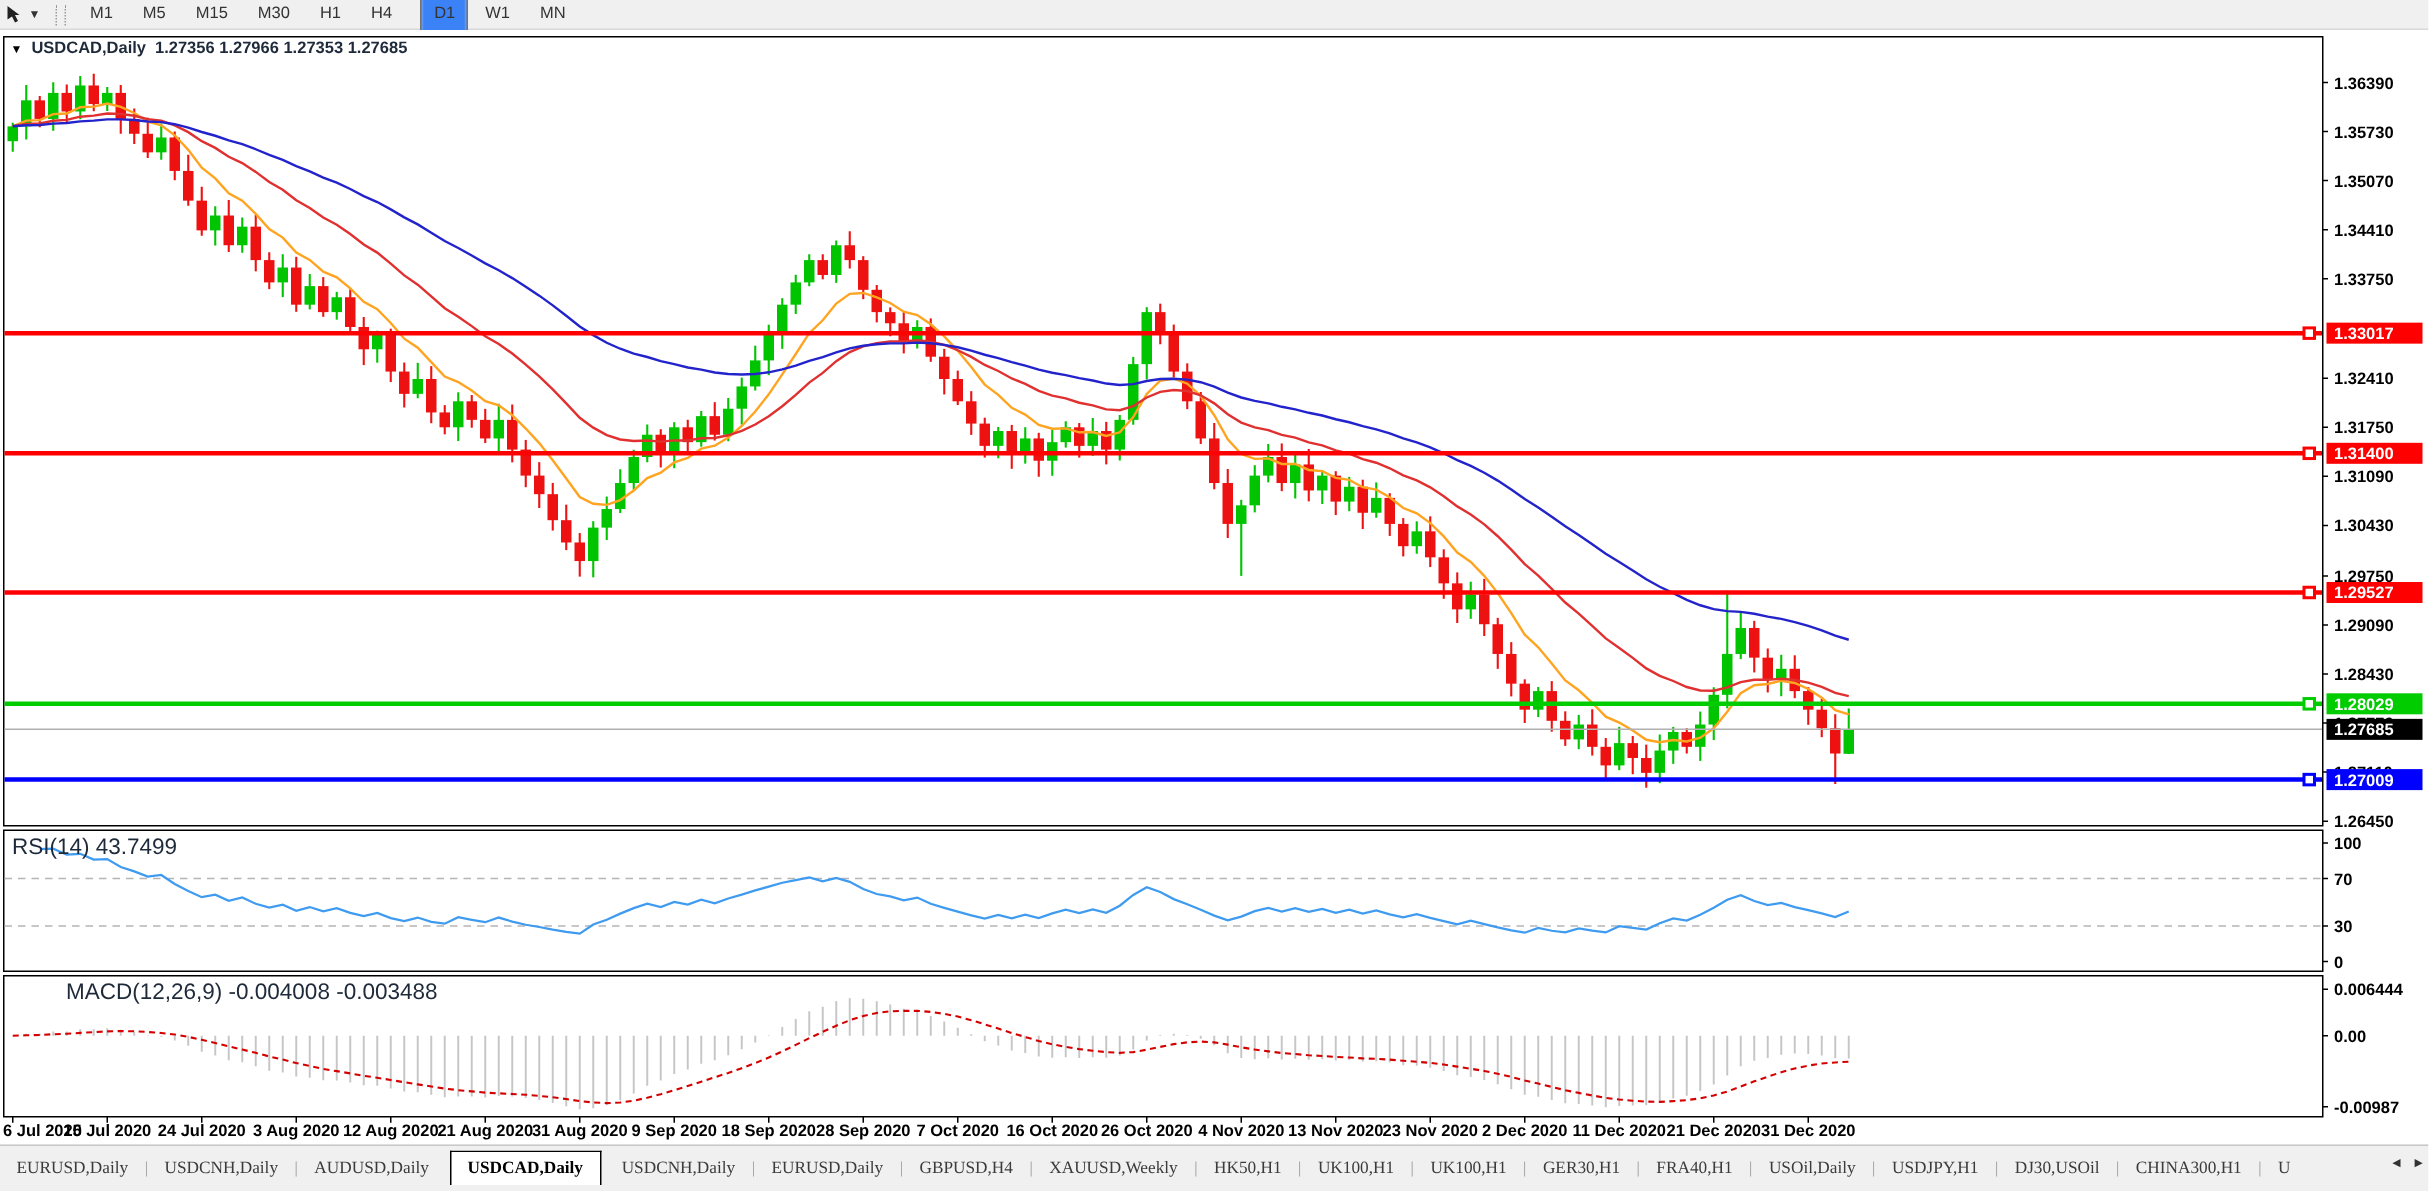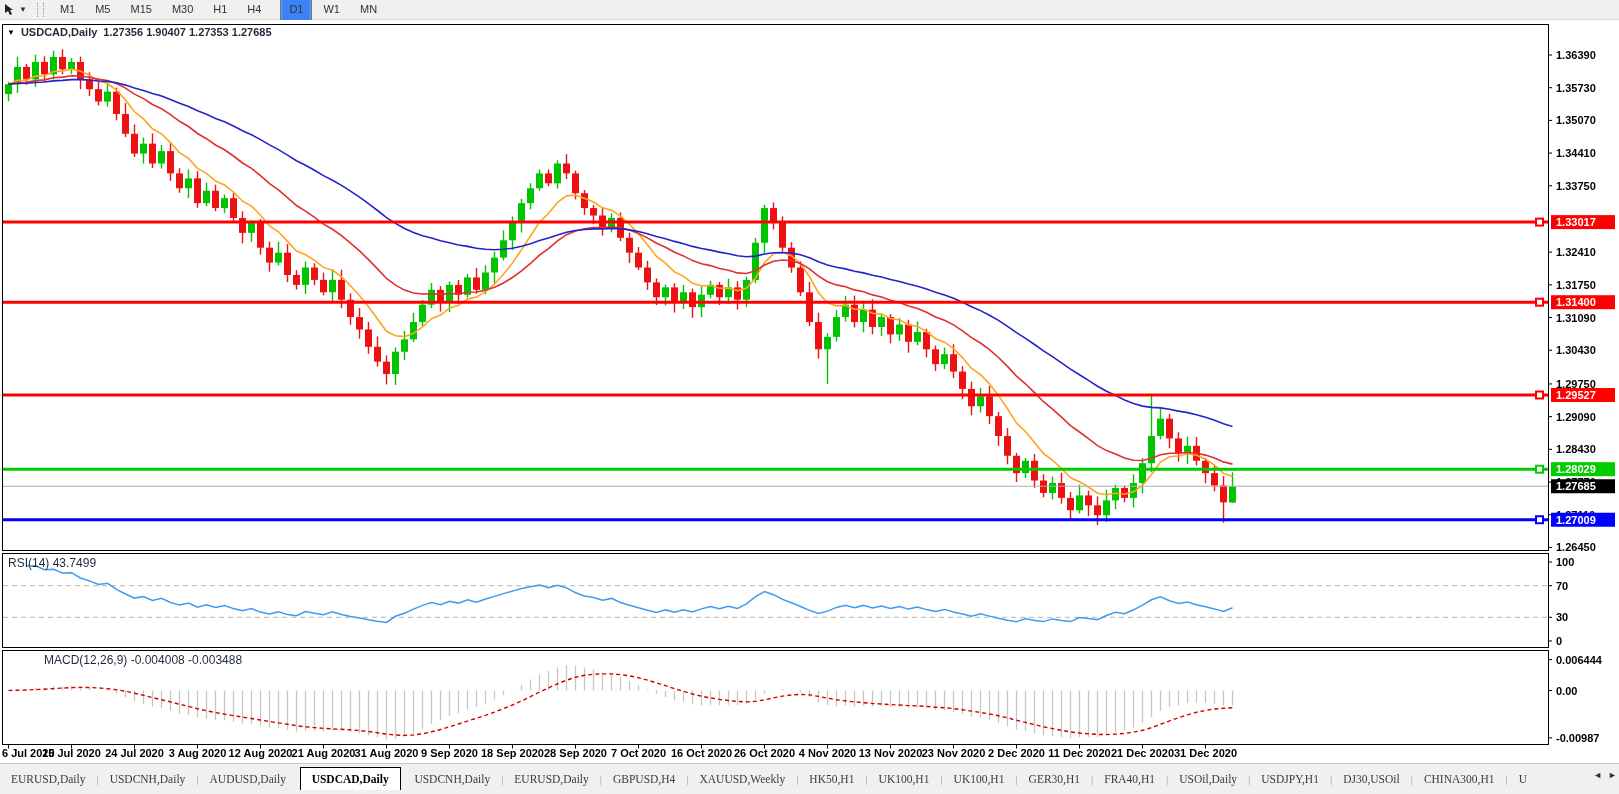--- a/index.html
+++ b/index.html
@@ -16,21 +16,21 @@
           color:#333;line-height:13px;}
   .tf-btn.active{background:#3b82f6;border:1px solid #737373;box-shadow:inset 0 0 2px #cfd6dd;}
   .tf-sep{width:1px;height:13px;background:#cfcfcf;margin:0 4px;}
 
   
   #chartwrap{position:absolute;left:0;top:20px;width:1619px;height:743px;background:#fff;}
   #chartsvg{position:absolute;left:0;top:0;}
   #title{position:absolute;left:7px;top:6px;font-size:11px;font-weight:700;color:#1e2a3a;
          display:flex;align-items:center;gap:6px;}
   #title .caret{font-size:8px;color:#000;}
-  .panel-label{position:absolute;font-size:12px;color:#1e2a3a;font-weight:400;text-align:right;}
+  .panel-label{position:absolute;font-size:15px;color:#1e2a3a;font-weight:400;text-align:right;}
 
   
   #tabbar{position:absolute;left:0;top:763px;width:1619px;height:31px;background:#f0f0f0;
           border-top:1px solid #c8c8c8;font-family:Liberation Serif, serif;}
   #tabs{position:absolute;left:0;top:3px;height:23px;display:flex;align-items:stretch;overflow:hidden;
         width:1578px;}
   .tab{display:flex;align-items:center;padding:0 11px;font-size:11.5px;color:#3b3b3b;white-space:nowrap;
        cursor:default;}
   .tab.active{background:#fff;border:1px solid #000;border-bottom:none;font-weight:700;color:#000;}
   .tab-sep{display:flex;align-items:center;color:#9a9a9a;font-size:11px;}
@@ -584,21 +584,21 @@
         <line x1="1079.5" y1="724.5" x2="1079.5" y2="728.5" stroke="#000"></line>
         <text x="1079.5" y="737" font-size="11" font-weight="700" fill="#000" text-anchor="middle" font-family="Liberation Sans,sans-serif">11 Dec 2020</text>
         <line x1="1142.5" y1="724.5" x2="1142.5" y2="728.5" stroke="#000"></line>
         <text x="1142.5" y="737" font-size="11" font-weight="700" fill="#000" text-anchor="middle" font-family="Liberation Sans,sans-serif">21 Dec 2020</text>
         <line x1="1205.5" y1="724.5" x2="1205.5" y2="728.5" stroke="#000"></line>
         <text x="1205.5" y="737" font-size="11" font-weight="700" fill="#000" text-anchor="middle" font-family="Liberation Sans,sans-serif">31 Dec 2020</text>
       </svg>
     <div id="title">
       <span class="caret">▼</span>
       <span>USDCAD,Daily</span>
-      <span>1.27356 1.90407 1.27353 1.27685</span>
+      <span>1.27356 1.27966 1.27353 1.27685</span>
     </div>
     <div class="panel-label" style="left:8px;top:536px;">RSI(14) 43.7499</div>
     <div class="panel-label" style="left:8px;top:633px;margin-left:36px;">MACD(12,26,9) -0.004008 -0.003488</div>
   </div>
 
   <div id="tabbar">
     <div id="tabs">
         <span class="tab">EURUSD,Daily</span>
         <span class="tab-sep">|</span>
         <span class="tab">USDCNH,Daily</span>

